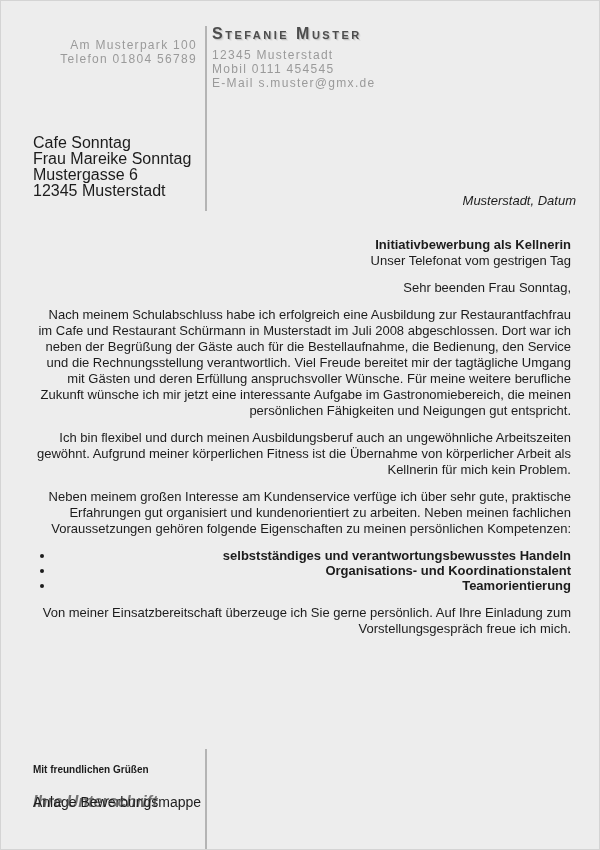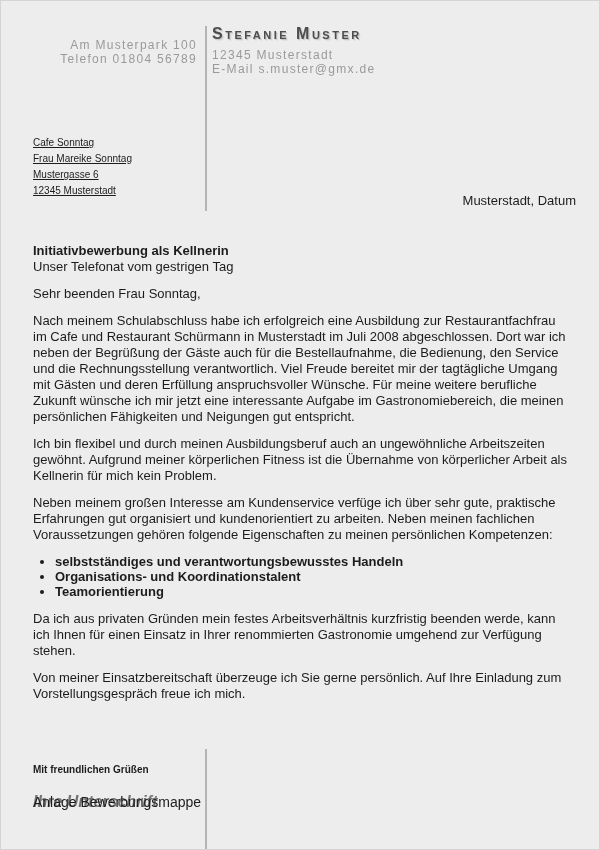--- a/index.html
+++ b/index.html
@@ -52,37 +52,38 @@
     letter-spacing: 2.5px;
     color: #4d4d4d;
     text-shadow: 1px 1px 0 #c6c6c6, 2px 2px 0 #e2e2e2;
     margin-bottom: 4px;
   }
 
   
   .recipient {
     position: absolute;
     left: 32px; top: 134px;
-    font-size: 10px;
+    font-size: 16px;
     line-height: 16px;
-    text-decoration: underline;
   }
   .dateline {
     position: absolute;
     right: 23px; top: 192px;
     font-size: 13px;
     line-height: 16px;
+    font-style: italic;
   }
 
   
   .body-block {
     position: absolute;
-    left: 32px; right: 28px; top: 242px;
+    left: 32px; right: 28px; top: 236px;
     font-size: 13px;
     line-height: 16px;
+    text-align: right;
   }
   .body-block p { margin: 0 0 11px 0; }
   .subject-line { font-weight: bold; }
   .body-block ul {
     margin: 0 0 12px 0;
     padding-left: 22px;
     list-style: disc outside;
   }
   .body-block li { line-height: 15px; font-weight: bold; }
 
@@ -120,20 +121,21 @@
   <div class="hdr-left">
     <div>Am Musterpark 100</div>
     <div>Telefon 01804 56789</div>
   </div>
 
   <div class="hdr-divider"></div>
 
   <div class="hdr-right">
     <span class="sender-name">Stefanie Muster</span>
     <div>12345 Musterstadt</div>
+    <div>Mobil 0111 454545</div>
     <div>E-Mail s.muster@gmx.de</div>
   </div>
 
   <div class="recipient">
     <div>Cafe Sonntag</div>
     <div>Frau Mareike Sonntag</div>
     <div>Mustergasse 6</div>
     <div>12345 Musterstadt</div>
   </div>
 
@@ -148,21 +150,20 @@
     <p>Nach meinem Schulabschluss habe ich erfolgreich eine Ausbildung zur Restaurantfachfrau im Cafe und Restaurant Schürmann in Musterstadt im Juli 2008 abgeschlossen. Dort war ich neben der Begrüßung der Gäste auch für die Bestellaufnahme, die Bedienung, den Service und die Rechnungsstellung verantwortlich. Viel Freude bereitet mir der tagtägliche Umgang mit Gästen und deren Erfüllung anspruchsvoller Wünsche. Für meine weitere berufliche Zukunft wünsche ich mir jetzt eine interessante Aufgabe im Gastronomiebereich, die meinen persönlichen Fähigkeiten und Neigungen gut entspricht.</p>
     <p>Ich bin flexibel und durch meinen Ausbildungsberuf auch an ungewöhnliche Arbeitszeiten gewöhnt. Aufgrund meiner körperlichen Fitness ist die Übernahme von körperlicher Arbeit als Kellnerin für mich kein Problem.</p>
     <p>Neben meinem großen Interesse am Kundenservice verfüge ich über sehr gute, praktische Erfahrungen gut organisiert und kundenorientiert zu arbeiten. Neben meinen fachlichen Voraussetzungen gehören folgende Eigenschaften zu meinen persönlichen Kompetenzen:</p>
 
     <ul>
       <li>selbstständiges und verantwortungsbewusstes Handeln</li>
       <li>Organisations- und Koordinationstalent</li>
       <li>Teamorientierung</li>
     </ul>
 
-    <p>Da ich aus privaten Gründen mein festes Arbeitsverhältnis kurzfristig beenden werde, kann ich Ihnen für einen Einsatz in Ihrer renommierten Gastronomie umgehend zur Verfügung stehen.</p>
     <p>Von meiner Einsatzbereitschaft überzeuge ich Sie gerne persönlich. Auf Ihre Einladung zum Vorstellungsgespräch freue ich mich.</p>
   </div>
 
   <div class="closing-regards">Mit freundlichen Grüßen</div>
   <div class="signature-placeholder">Ihre Unterschrift</div>
   <div class="enclosure-note">Anlage Bewerbungsmappe</div>
 
   <div class="footer-divider"></div>
 
 </div>

